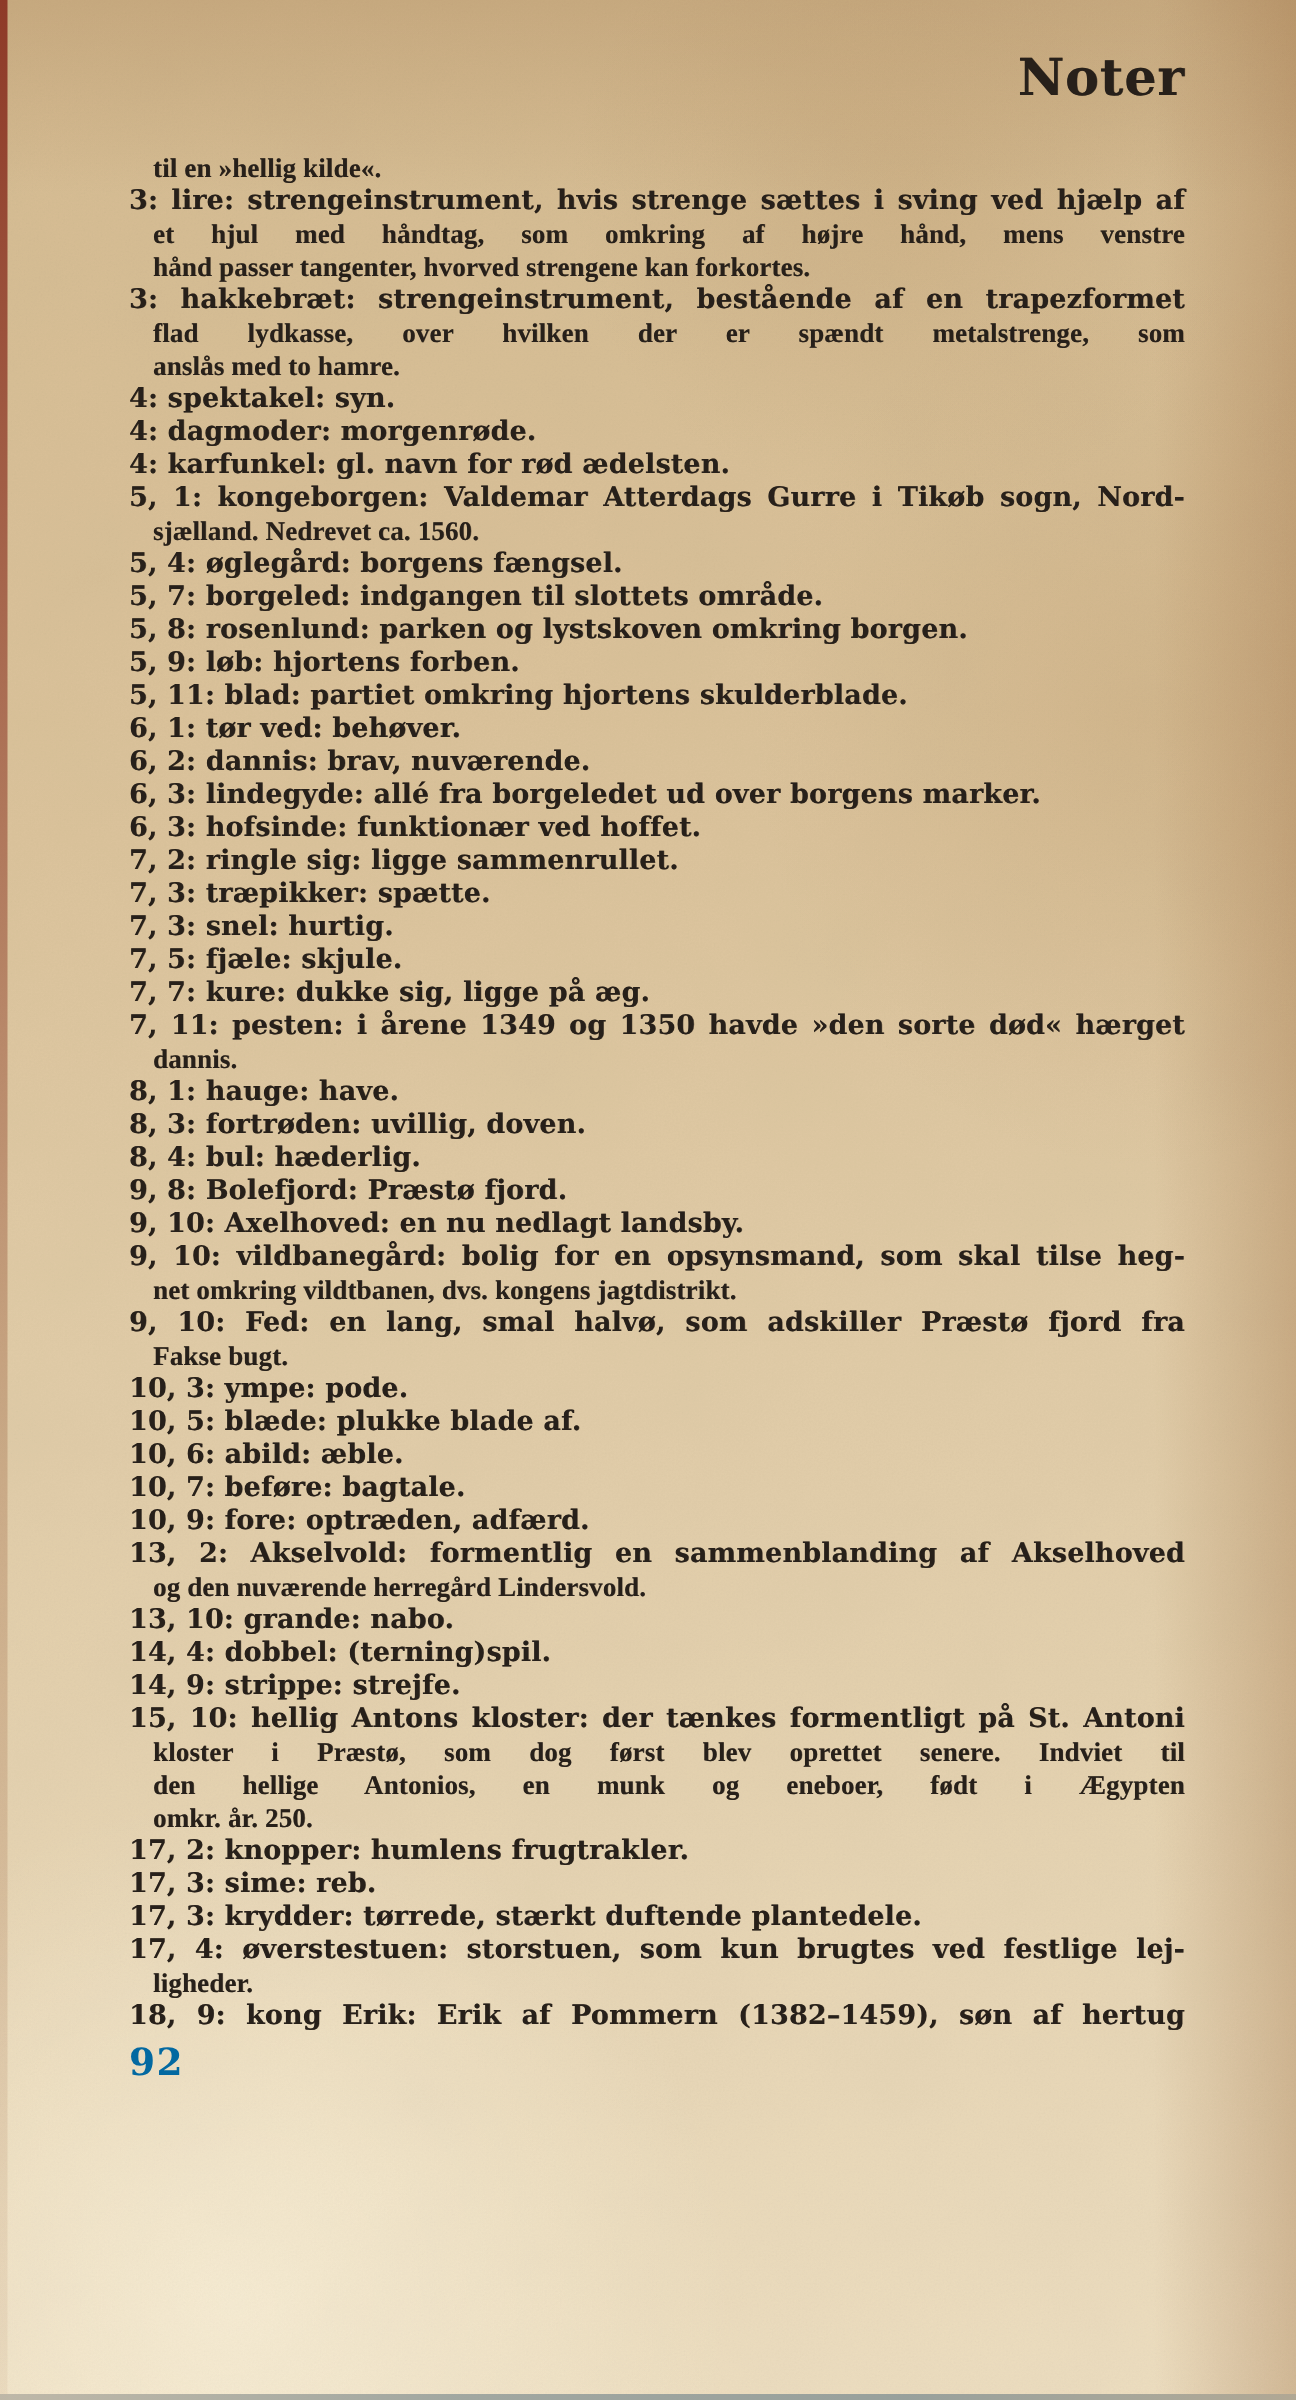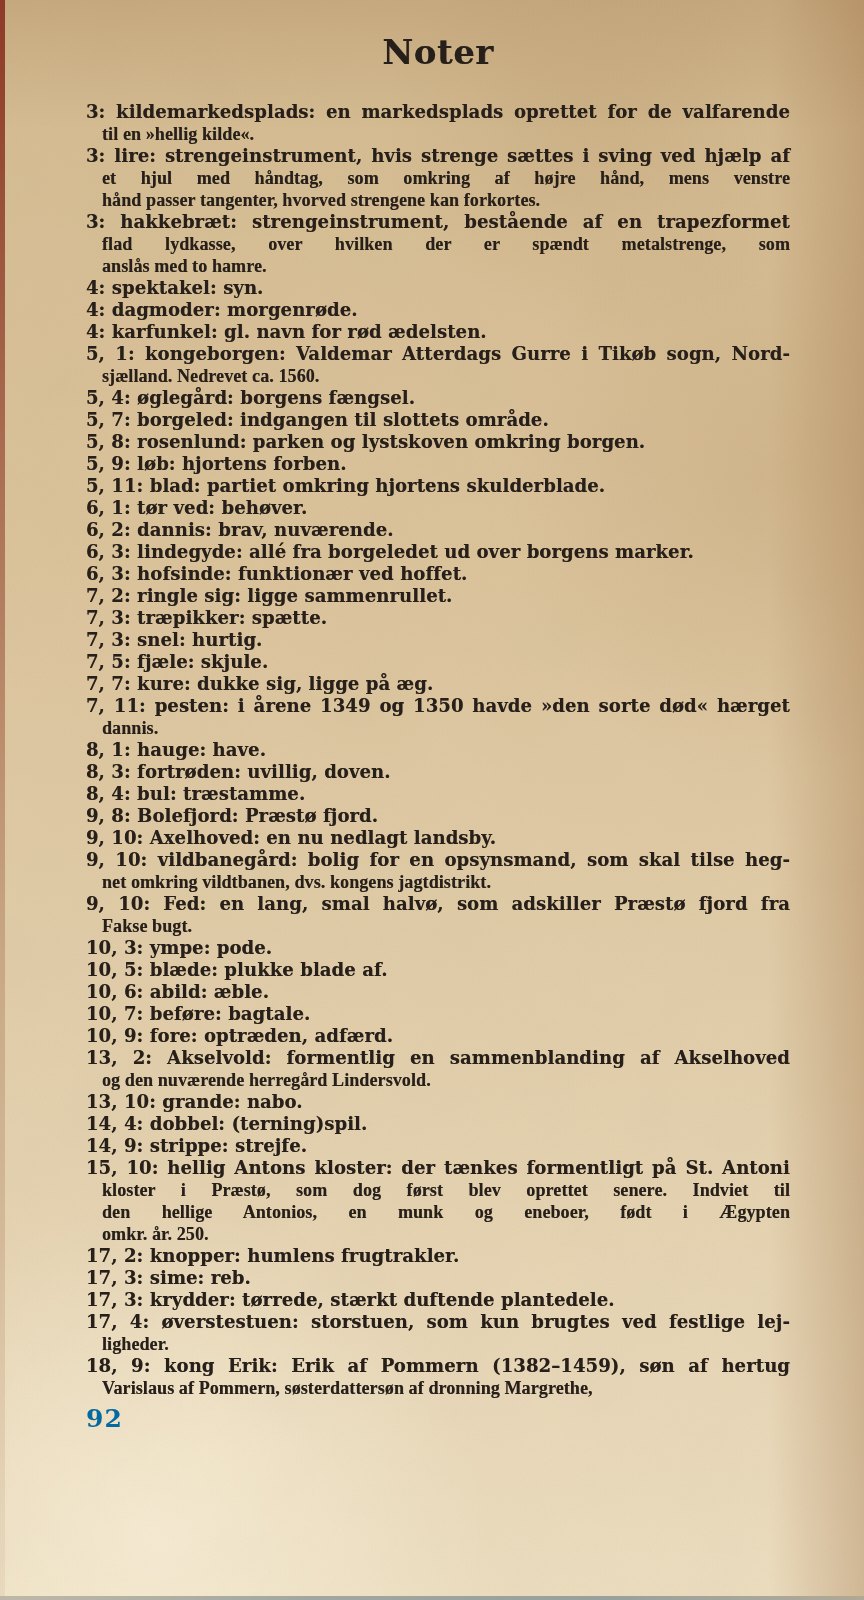--- a/index.html
+++ b/index.html
@@ -56,21 +56,21 @@
   .content {
     position: absolute;
     left: 86px;
     top: 32px;
     width: 704px;
     color: #27201a;
   }
   .title {
     font-size: 34px;
     font-weight: 700;
-    text-align: center;
+    text-align: right;
     margin: 0 0 29px 0;
     letter-spacing: 0.5px;
     text-shadow: 0.3px 0.3px 0.4px rgba(40,28,18,0.55);
   }
   .entries {
     font-size: 18px;
     line-height: 22px;
     font-weight: 700;
     letter-spacing: 0.1px;
     text-shadow: 0.25px 0.25px 0.35px rgba(40,28,18,0.5);
@@ -114,21 +114,20 @@
   <rect width="864" height="1600" filter="url(#mottle)" opacity="0.5"></rect>
 </svg>
 
 <div class="left-edge"></div>
 <div class="bottom-edge"></div>
 
 <div class="content">
   <h1 class="title">Noter</h1>
   <div class="entries">
       <div class="entry">
-        <div class="line j">3: kildemarkedsplads: en markedsplads oprettet for de valfarende</div>
         <div class="line cont">til en »hellig kilde«.</div>
       </div>
       <div class="entry">
         <div class="line j">3: lire: strengeinstrument, hvis strenge sættes i sving ved hjælp af</div>
         <div class="line cont j">et hjul med håndtag, som omkring af højre hånd, mens venstre</div>
         <div class="line cont">hånd passer tangenter, hvorved strengene kan forkortes.</div>
       </div>
       <div class="entry">
         <div class="line j">3: hakkebræt: strengeinstrument, bestående af en trapezformet</div>
         <div class="line cont j">flad lydkasse, over hvilken der er spændt metalstrenge, som</div>
@@ -193,21 +192,21 @@
         <div class="line j">7, 11: pesten: i årene 1349 og 1350 havde »den sorte død« hærget</div>
         <div class="line cont">dannis.</div>
       </div>
       <div class="entry">
         <div class="line">8, 1: hauge: have.</div>
       </div>
       <div class="entry">
         <div class="line">8, 3: fortrøden: uvillig, doven.</div>
       </div>
       <div class="entry">
-        <div class="line">8, 4: bul: træstamme.</div>
+        <div class="line">8, 4: bul: hæderlig.</div>
       </div>
       <div class="entry">
         <div class="line">9, 8: Bolefjord: Præstø fjord.</div>
       </div>
       <div class="entry">
         <div class="line">9, 10: Axelhoved: en nu nedlagt landsby.</div>
       </div>
       <div class="entry">
         <div class="line j">9, 10: vildbanegård: bolig for en opsynsmand, som skal tilse heg-</div>
         <div class="line cont">net omkring vildtbanen, dvs. kongens jagtdistrikt.</div>
@@ -258,17 +257,16 @@
       </div>
       <div class="entry">
         <div class="line">17, 3: krydder: tørrede, stærkt duftende plantedele.</div>
       </div>
       <div class="entry">
         <div class="line j">17, 4: øverstestuen: storstuen, som kun brugtes ved festlige lej-</div>
         <div class="line cont">ligheder.</div>
       </div>
       <div class="entry">
         <div class="line j">18, 9: kong Erik: Erik af Pommern (1382–1459), søn af hertug</div>
-        <div class="line cont">Varislaus af Pommern, søsterdattersøn af dronning Margrethe,</div>
       </div>
     </div>
   <div class="pagenum">92</div>
 </div>
 
 </body></html>

